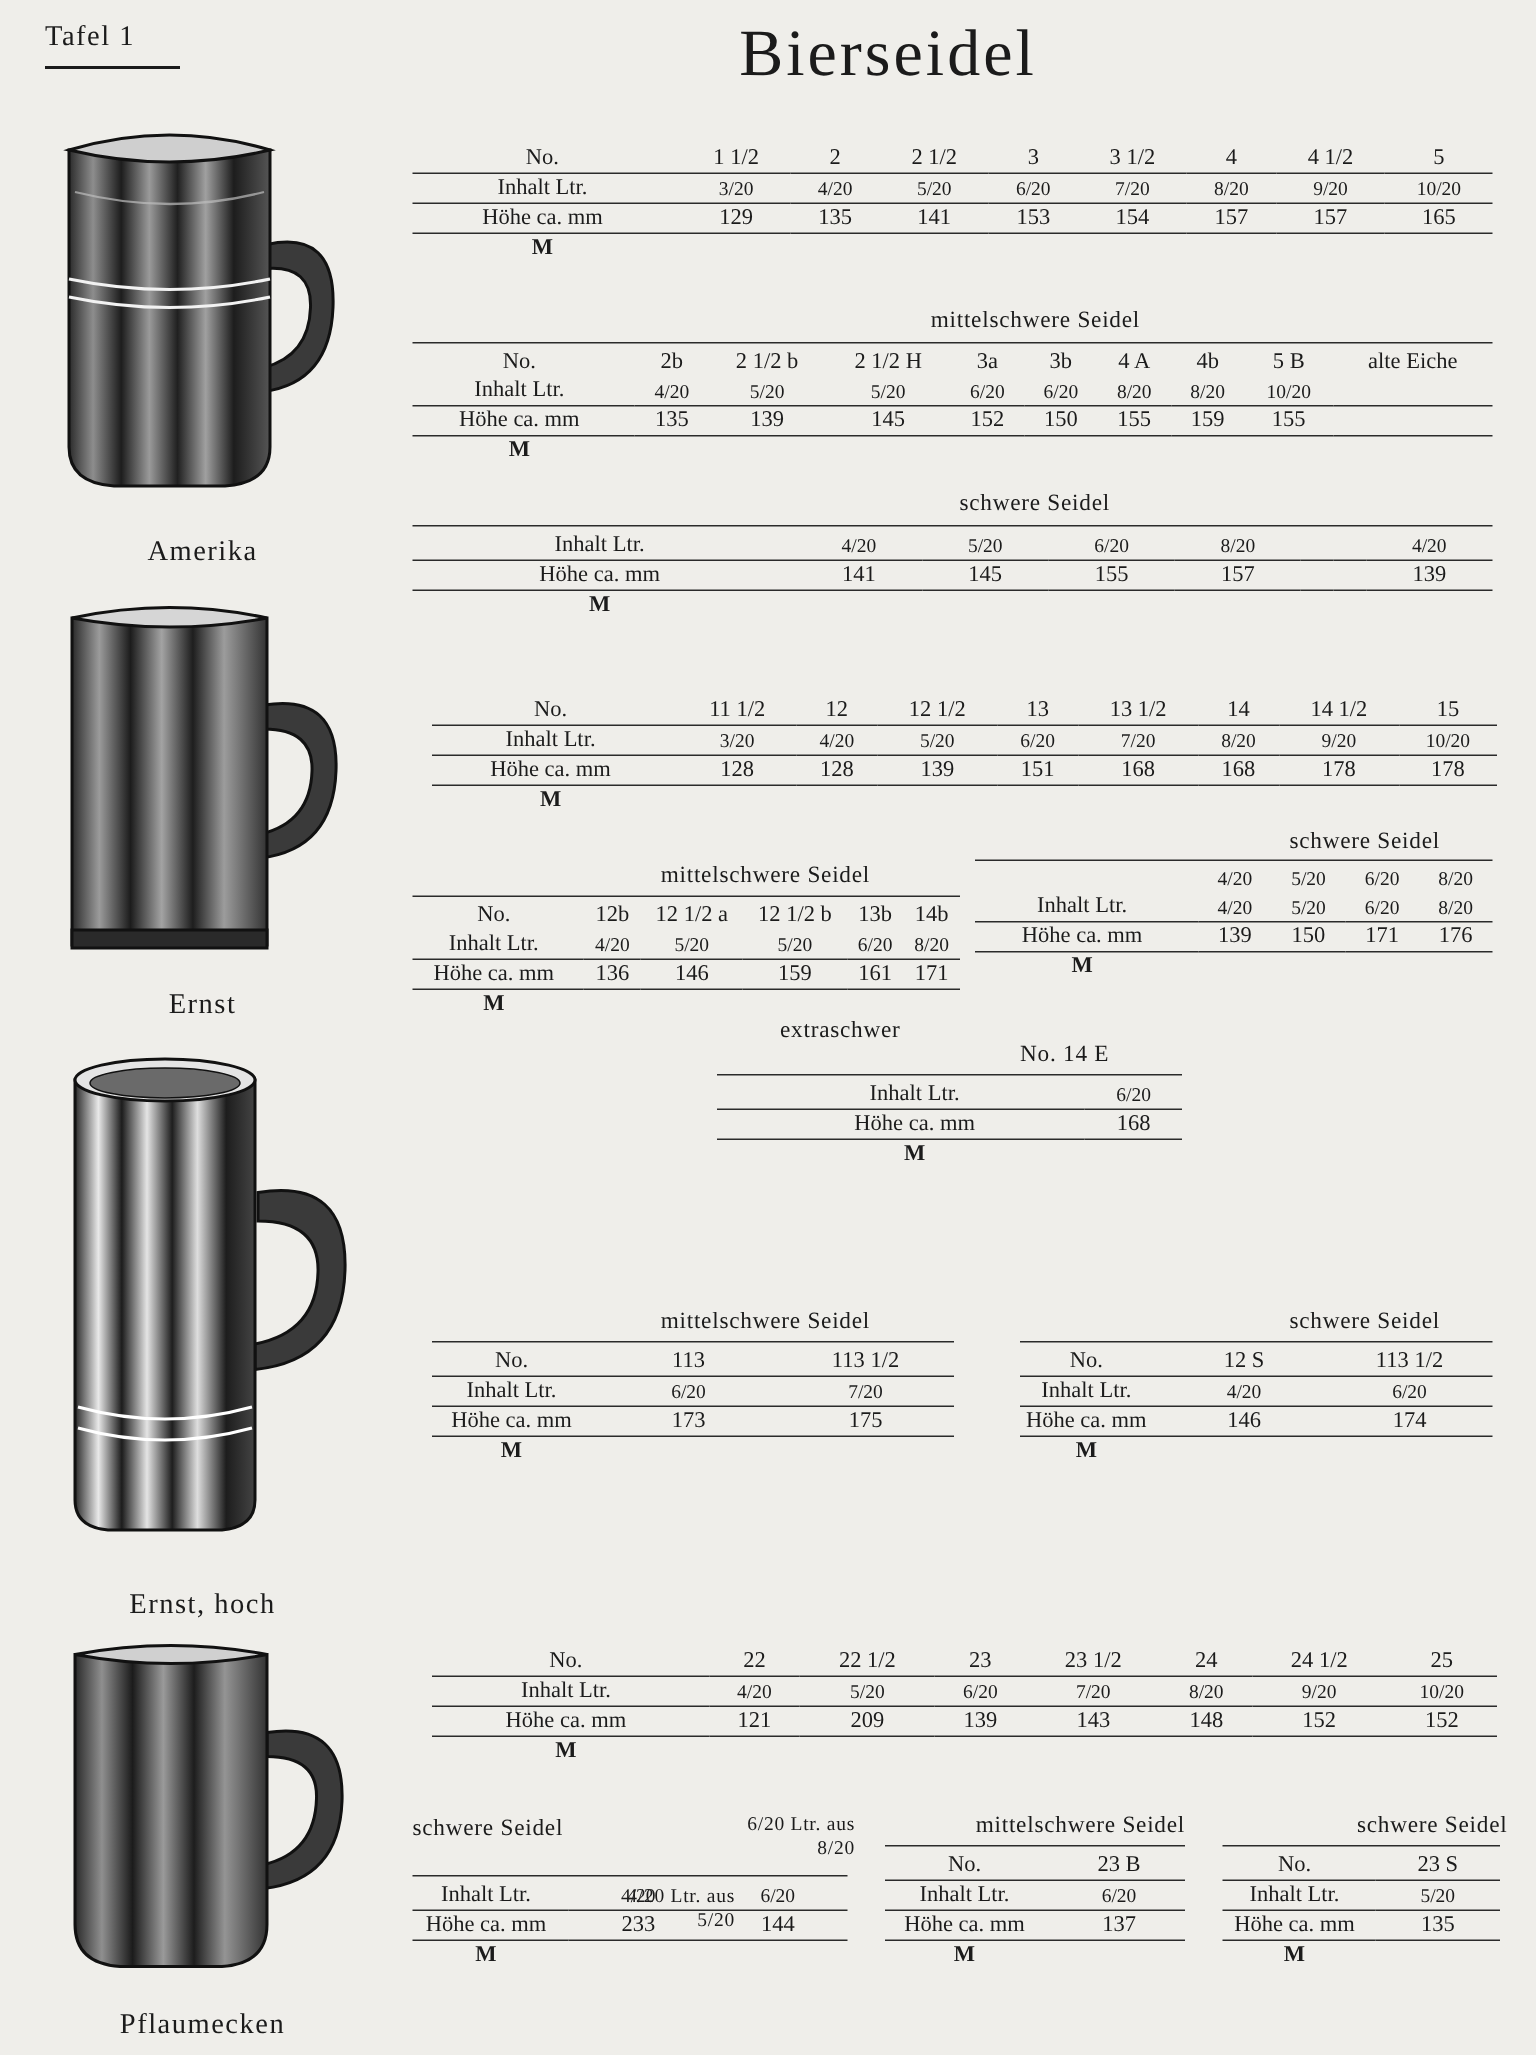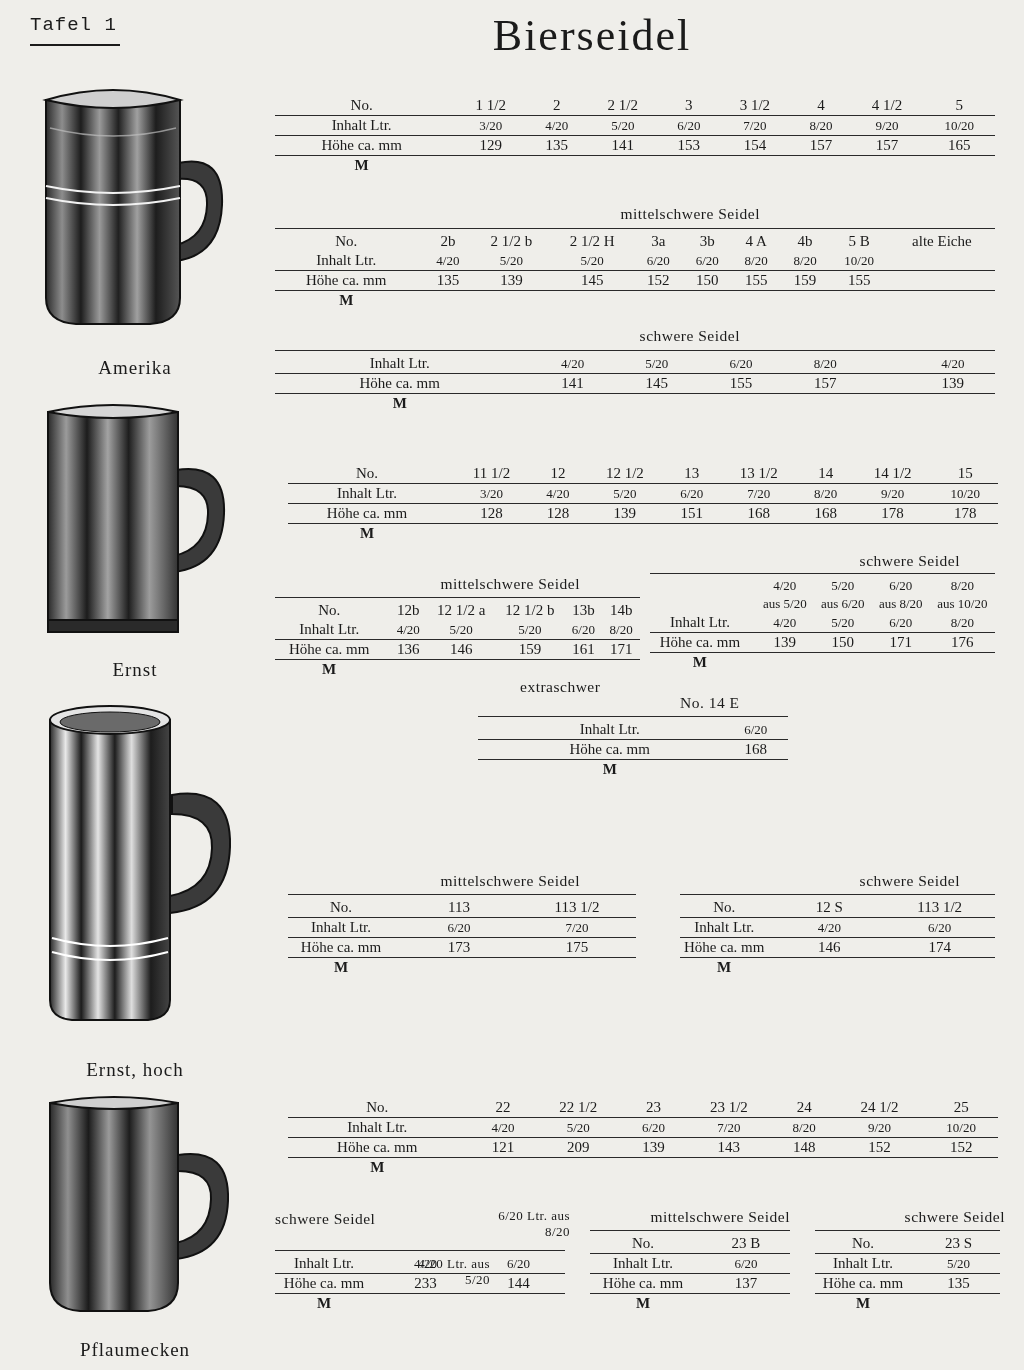--- a/index.html
+++ b/index.html
@@ -7,21 +7,21 @@
     width:1024px;height:1370px;
     background:#efeeea;
     font-family:"Liberation Serif", serif;
     color:#1b1b1b;
     position:relative;
     overflow:hidden;
   }
   
   #tafel{
     position:absolute;left:30px;top:14px;
-    font-family:Liberation Mono, monospace;
+    font-family:Liberation Serif, serif;
     font-size:19px;letter-spacing:1px;
   }
   #tafel-rule{
     position:absolute;left:30px;top:44px;width:90px;height:2px;background:#1b1b1b;
   }
   #title{
     position:absolute;left:0;top:10px;width:1024px;text-align:center;
     font-size:44px;letter-spacing:2px;font-family:"Liberation Serif", serif;
     margin-left:80px;
   }
@@ -343,27 +343,20 @@
 <table class="tbl" style="left:650px;top:577px;width:345px;">
   <tbody>
       <tr>
     <td class="lbl"></td>
     <td class="val small">4/20</td>
     <td class="val small">5/20</td>
     <td class="val small">6/20</td>
     <td class="val small">8/20</td>
   </tr>
   <tr>
-    <td class="lbl"></td>
-    <td class="val small">aus 5/20</td>
-    <td class="val small">aus 6/20</td>
-    <td class="val small">aus 8/20</td>
-    <td class="val small">aus 10/20</td>
-  </tr>
-  <tr>
     <td class="lbl rule">Inhalt Ltr.</td>
     <td class="val rule small">4/20</td>
     <td class="val rule small">5/20</td>
     <td class="val rule small">6/20</td>
     <td class="val rule small">8/20</td>
   </tr>
   <tr>
     <td class="lbl rule">Höhe ca. mm</td>
     <td class="val rule">139</td>
     <td class="val rule">150</td>

